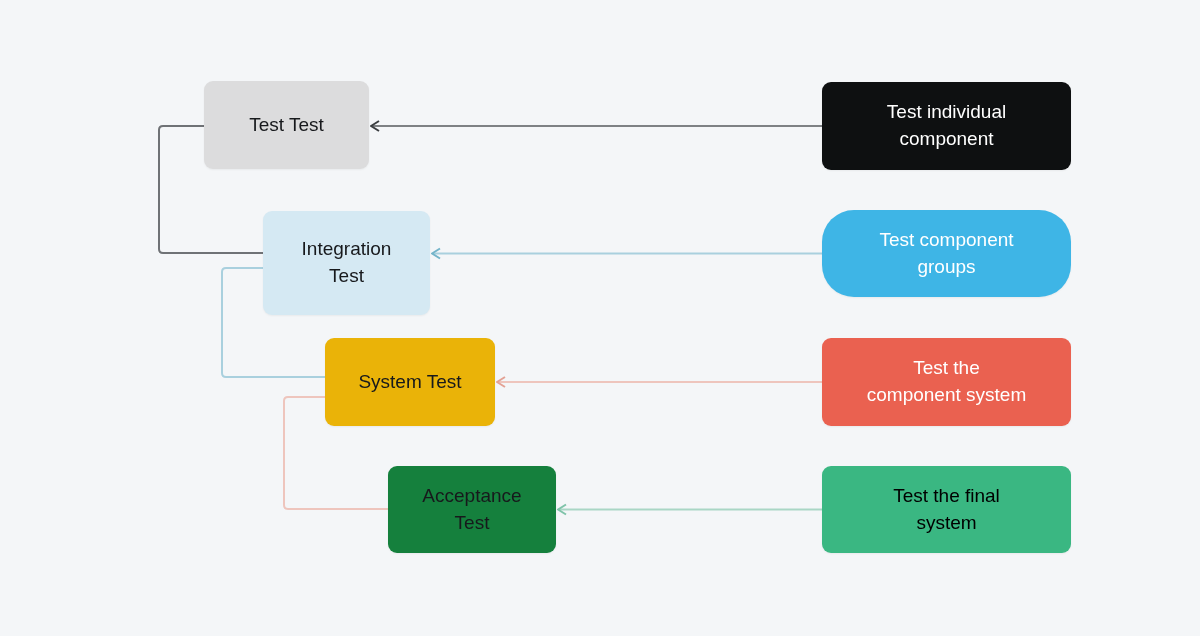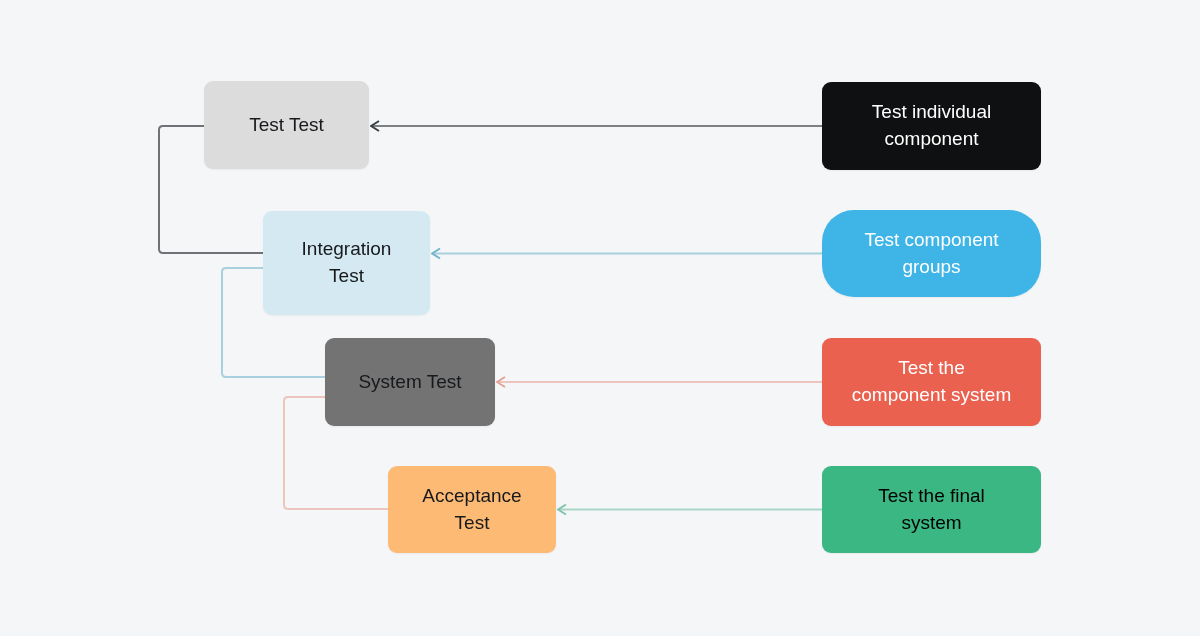--- a/index.html
+++ b/index.html
@@ -26,21 +26,21 @@
     box-shadow:0 1px 2px rgba(0,0,0,0.05);
     box-sizing:border-box;
     padding:8px 14px;
   }
   
   .n-unit       {left:204px;top:81px; width:165px;height:88px;}
   .n-integration{left:263px;top:211px;width:167px;height:104px;}
   .n-system     {left:325px;top:338px;width:170px;height:88px;}
   .n-acceptance {left:388px;top:466px;width:168px;height:87px;}
   
-  .d-box{left:822px;width:219px;text-align:center;}
+  .d-box{left:822px;width:249px;text-align:center;}
   .d-unit       {top:82px; height:88px;}
   .d-integration{top:210px;height:87px;}
   .d-system     {top:338px;height:88px;}
   .d-acceptance {top:466px;height:87px;}
   svg path{fill:none;stroke-width:2;stroke-linecap:butt;stroke-linejoin:round;}
 </style>
 </head>
 <body>
 
 <div class="canvas" style="background: rgb(244, 246, 248);">
@@ -62,23 +62,23 @@
 
     <path d="M822,509.5 H559" style="stroke: rgb(169, 214, 197);"></path>
     <path d="M566,504.5 L558,509.5 L566,514.5" style="stroke: rgb(127, 195, 169);"></path>
   </svg>
 
   <div class="node n-unit" style="background: rgb(220, 220, 221); color: rgb(23, 25, 28);">Test Test</div>
 
   <div class="node n-integration" style="background: rgb(213, 233, 243); color: rgb(23, 25, 28);">Integration
 Test</div>
 
-  <div class="node n-system" style="background: #737373; color: rgb(23, 25, 28);">System Test</div>
+  <div class="node n-system" style="background: #eab308; color: rgb(23, 25, 28);">System Test</div>
 
-  <div class="node n-acceptance" style="background: #fdba74; color: rgb(23, 25, 28);">Acceptance
+  <div class="node n-acceptance" style="background: #15803d; color: rgb(23, 25, 28);">Acceptance
 Test</div>
 
   <div class="node d-box d-unit" style="background: rgb(14, 16, 17); color: rgb(255, 255, 255);">Test individual
 component</div>
 
   <div class="node d-box d-integration" style="background: rgb(62, 181, 230); color: rgb(255, 255, 255); border-radius: 32px;">Test component
 groups</div>
 
   <div class="node d-box d-system" style="background: rgb(234, 97, 80); color: rgb(255, 255, 255);">Test the
 component system</div>

